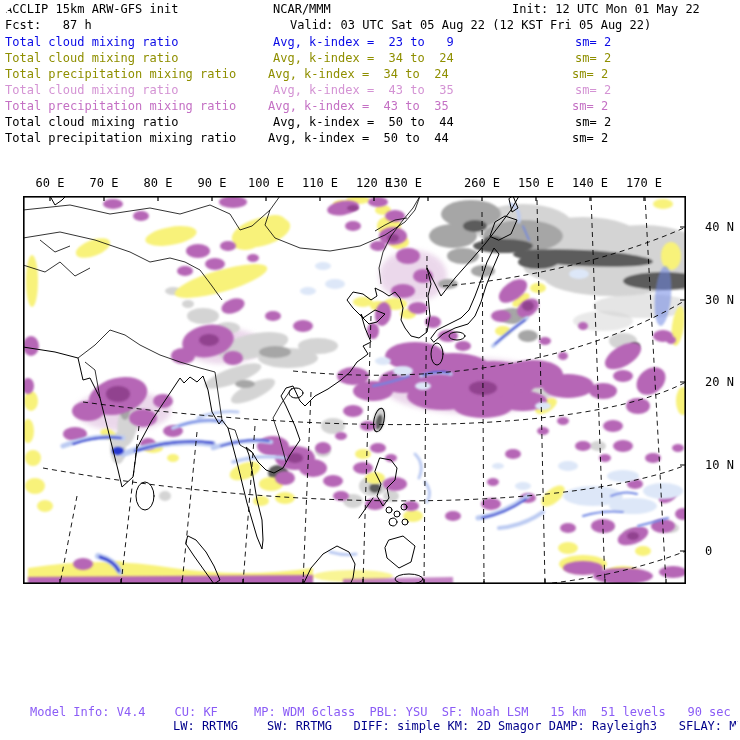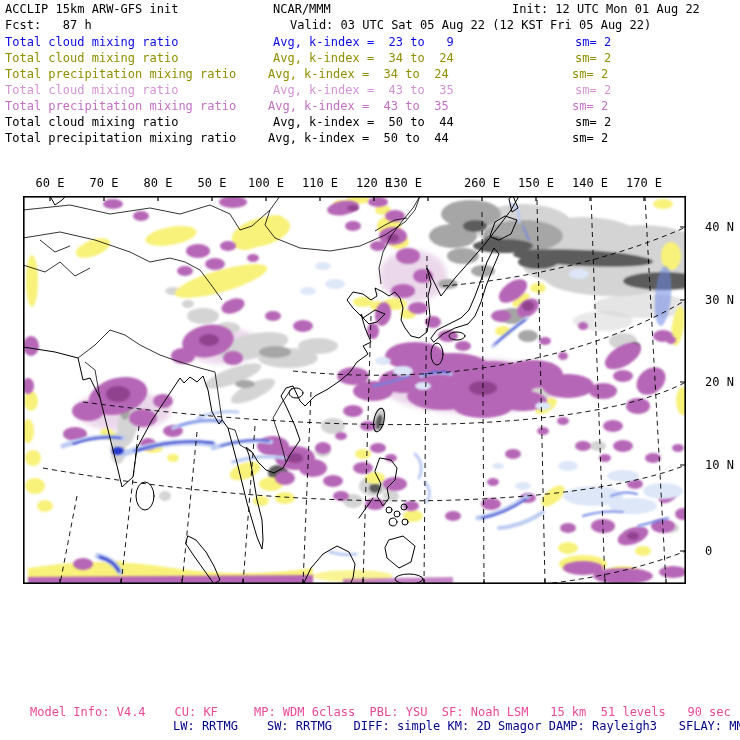--- a/index.html
+++ b/index.html
@@ -1,17 +1,17 @@
 <!DOCTYPE html>
 <html style="--yellow: #f8f27a; --yellow_soft: #fcf8b4; --purple: #b666b6; --purple_dark: #91438f; --lavender: #d9b3d9; --gray_light: #d4d4d4; --gray_mid: #a6a6a6; --gray_dark: #5c5c5c; --gray_core: #333333; --blue_glow: #bccbf2; --blue_mid: #6f86e4; --blue_core: #2838cf; --blue_soft: #dde7f8;"><head>
 <meta charset="utf-8">
 <style>
   html,body{margin:0;padding:0;background:#fff;}
   #page{position:relative;width:740px;height:740px;background:#fff;overflow:hidden;
-        font-family:"DejaVu Sans Mono","Liberation Mono",monospace;font-size:12px;color:#000;}
+        font-family:"DejaVu Sans Mono","Liberation Mono",monospace;font-size:12px;color:#000;border-radius:31px;}
   .abs{position:absolute;white-space:pre;line-height:13px;}
   .legend-row span{position:absolute;white-space:pre;}
   .lon-label{position:absolute;top:176px;transform:translateX(-50%);white-space:pre;text-align:center;}
   .lat-label{position:absolute;left:705px;white-space:pre;}
   #map-wrap{position:absolute;left:23px;top:196px;width:663px;height:388px;}
   svg{display:block;}
   .coast{fill:none;stroke:#000;stroke-width:1;stroke-linejoin:round;stroke-linecap:round;}
   .border{fill:none;stroke:#000;stroke-width:0.8;stroke-linejoin:round;}
   .grat{fill:none;stroke:#000;stroke-width:0.9;stroke-dasharray:5 4;}
   .tick{stroke:#000;stroke-width:1.2;}
@@ -21,21 +21,21 @@
   .bmid{fill:none;stroke:var(--blue_mid);stroke-linecap:round;}
 </style>
 </head>
 <body>
 
 <div id="page">
 
   <div>
     <span class="abs" style="left:5px;top:3px">ACCLIP 15km ARW-GFS init</span>
     <span class="abs" style="left:273px;top:3px">NCAR/MMM</span>
-    <span class="abs" style="left:512px;top:3px">Init: 12 UTC Mon 01 Aug 22</span>
+    <span class="abs" style="left:512px;top:3px">Init: 12 UTC Mon 01 May 22</span>
     <span class="abs" style="left:5px;top:19px">Fcst:   87 h</span>
     <span class="abs" style="left:290px;top:19px">Valid: 03 UTC Sat 05 Aug 22 (12 KST Fri 05 Aug 22)</span>
 
     <div class="legend-row">
       <span style="left: 5px; top: 35px; color: rgb(10, 10, 230);">Total cloud mixing ratio</span>
       <span style="left: 273px; top: 35px; color: rgb(10, 10, 230); text-align: center;">Avg, k-index =  23 to   9</span>
       <span style="left: 575px; top: 35px; color: rgb(10, 10, 230);">sm= 2</span>
     </div>
     <div class="legend-row">
       <span style="left: 5px; top: 51px; color: rgb(143, 143, 0);">Total cloud mixing ratio</span>
@@ -66,21 +66,21 @@
       <span style="left: 5px; top: 131px; color: rgb(0, 0, 0);">Total precipitation mixing ratio</span>
       <span style="left: 268px; top: 131px; color: rgb(0, 0, 0);">Avg, k-index =  50 to  44</span>
       <span style="left: 572px; top: 131px; color: rgb(0, 0, 0);">sm= 2</span>
     </div>
   </div>
 
   <div>
     <span class="lon-label" style="left:50px">60 E</span>
     <span class="lon-label" style="left:104px">70 E</span>
     <span class="lon-label" style="left:158px">80 E</span>
-    <span class="lon-label" style="left:212px">50 E</span>
+    <span class="lon-label" style="left:212px">90 E</span>
     <span class="lon-label" style="left:266px">100 E</span>
     <span class="lon-label" style="left:320px">110 E</span>
     <span class="lon-label" style="left:374px">120 E</span>
     <span class="lon-label" style="left:404px">130 E</span>
     <span class="lon-label" style="left:482px">260 E</span>
     <span class="lon-label" style="left:536px">150 E</span>
     <span class="lon-label" style="left:590px">140 E</span>
     <span class="lon-label" style="left:644px">170 E</span>
   </div>
 
@@ -472,17 +472,17 @@
       <g class="tick">
         <path d="M27,0 V5 M81,0 V5 M135,0 V5 M189,0 V5 M243,0 V5 M297,0 V5 M351,0 V5 M405,0 V5 M459,0 V5 M513,0 V5 M567,0 V5 M621,0 V5"></path>
         <path d="M37,388 V383 M98,388 V383 M159,388 V383 M220,388 V383 M280,388 V383 M340,388 V383 M401,388 V383 M461,388 V383 M522,388 V383 M582,388 V383 M643,388 V383"></path>
         <path d="M663,31 H657 M663,104 H657 M663,186 H657 M663,269 H657 M663,355 H657"></path>
       </g>
     </g>
   </svg>
   </div>
 
   <div>
-    <span class="abs" style="left: 30px; top: 706px; color: #ec4899;">Model Info: V4.4    CU: KF     MP: WDM 6class  PBL: YSU  SF: Noah LSM   15 km  51 levels   90 sec</span>
+    <span class="abs" style="left: 30px; top: 706px; color: #8b5cf6;">Model Info: V4.4    CU: KF     MP: WDM 6class  PBL: YSU  SF: Noah LSM   15 km  51 levels   90 sec</span>
     <span class="abs" style="left: 173px; top: 720px; color: rgb(0, 0, 139);">LW: RRTMG    SW: RRTMG   DIFF: simple KM: 2D Smagor DAMP: Rayleigh3   SFLAY: MM5</span>
   </div>
 
 </div>
 
 </body></html>

